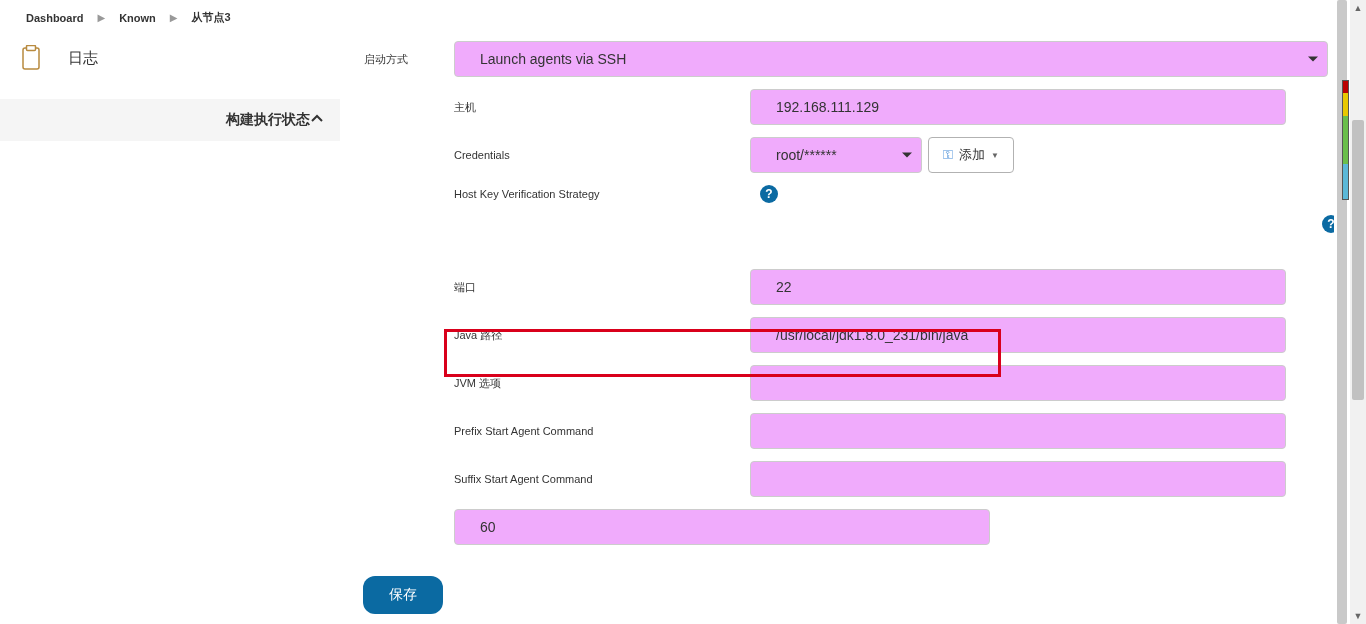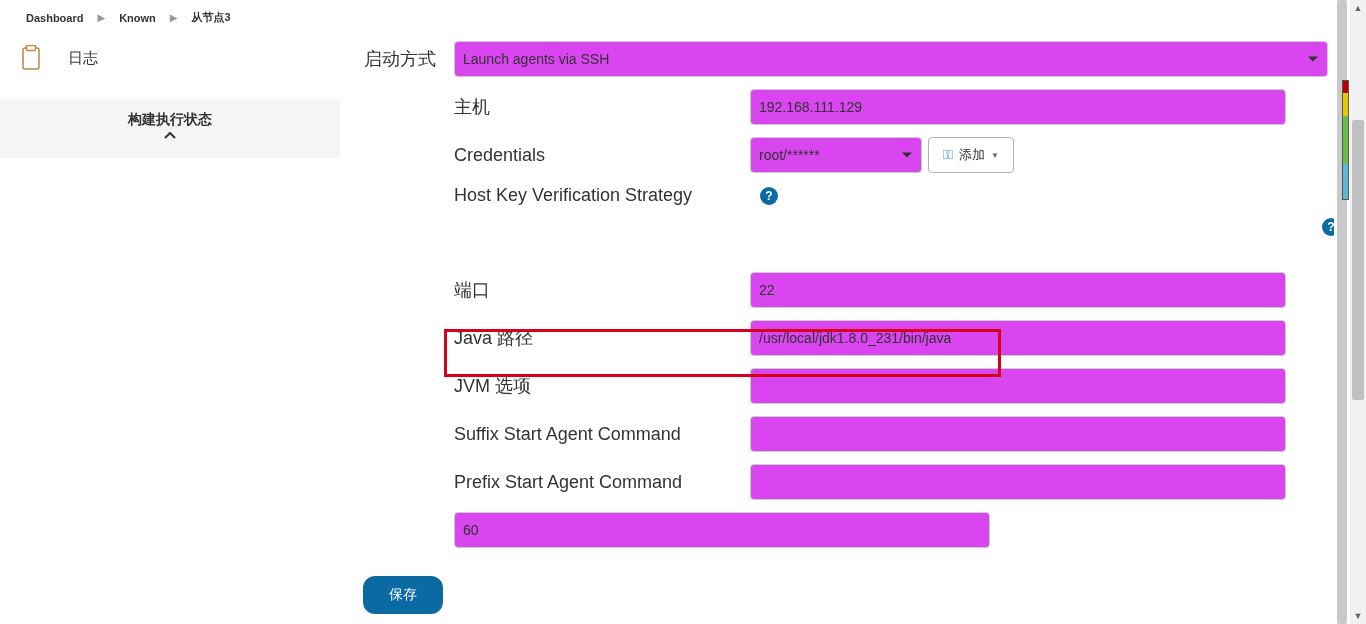--- a/index.html
+++ b/index.html
@@ -48,36 +48,35 @@
     .sidebar-item span { font-size: 15px; color: #333; }
     .sidebar-section {
       background: #f5f5f5;
       padding: 12px 16px;
       margin-top: 18px;
       display: flex;
       justify-content: flex-end;
       align-items: center;
       cursor: pointer;
       font-weight: 600;
-      flex-direction: column;
     }
     .content {
       flex: 1;
       padding: 6px 0 0 24px;
       overflow-y: auto;
     }
     .form-row {
       display: flex;
       align-items: center;
       margin-bottom: 12px;
     }
     .form-row.top-row .label { width: 90px; }
     .form-row .label {
       width: 296px;
-      font-size: 18px;
+      font-size: 11px;
       color: #333;
       flex-shrink: 0;
     }
     .form-row .label.sub { padding-left: 0; }
     .form-row .control {
       flex: 1;
       display: flex;
       align-items: center;
       gap: 6px;
     }
@@ -96,26 +95,26 @@
       display: inline-flex;
       align-items: center;
       justify-content: center;
       font-size: 12px;
       font-weight: bold;
       cursor: pointer;
     }
     select, input[type=text] {
       width: 100%;
       height: 36px;
-      padding: 0 8px;
+      padding: 0 25px;
       border: 1px solid #ccc;
       border-radius: 4px;
       font-size: 14px;
       color: #333;
-      background: #d946ef;
+      background: #f0abfc;
     }
     select { appearance: none; -webkit-appearance: none; padding-right: 26px; }
     .select-wrap { position: relative; width: 100%; }
     .select-wrap.small { width: 172px; }
     .select-wrap::after {
       content: "";
       position: absolute;
       right: 10px;
       top: 50%;
       transform: translateY(-50%);
@@ -323,31 +322,31 @@
         <div class="label sub">JVM 选项</div>
         <div class="control">
             <input type="text" value="" style="">
           </div>
         <div class="help">
             <span class="help-icon">?</span>
           </div>
       </div>
 
       <div class="form-row">
+        <div class="label sub">Prefix Start Agent Command</div>
+        <div class="control">
+            <input type="text" value="" style="">
+          </div>
+        <div class="help">
+            <span class="help-icon">?</span>
+          </div>
+      </div>
+
+      <div class="form-row">
         <div class="label sub">Suffix Start Agent Command</div>
-        <div class="control">
-            <input type="text" value="" style="">
-          </div>
-        <div class="help">
-            <span class="help-icon">?</span>
-          </div>
-      </div>
-
-      <div class="form-row">
-        <div class="label sub">Prefix Start Agent Command</div>
         <div class="control">
             <input type="text" value="" style="">
           </div>
         <div class="help">
             <span class="help-icon">?</span>
           </div>
       </div>
 
       <div class="form-row">
         <div class="control">

